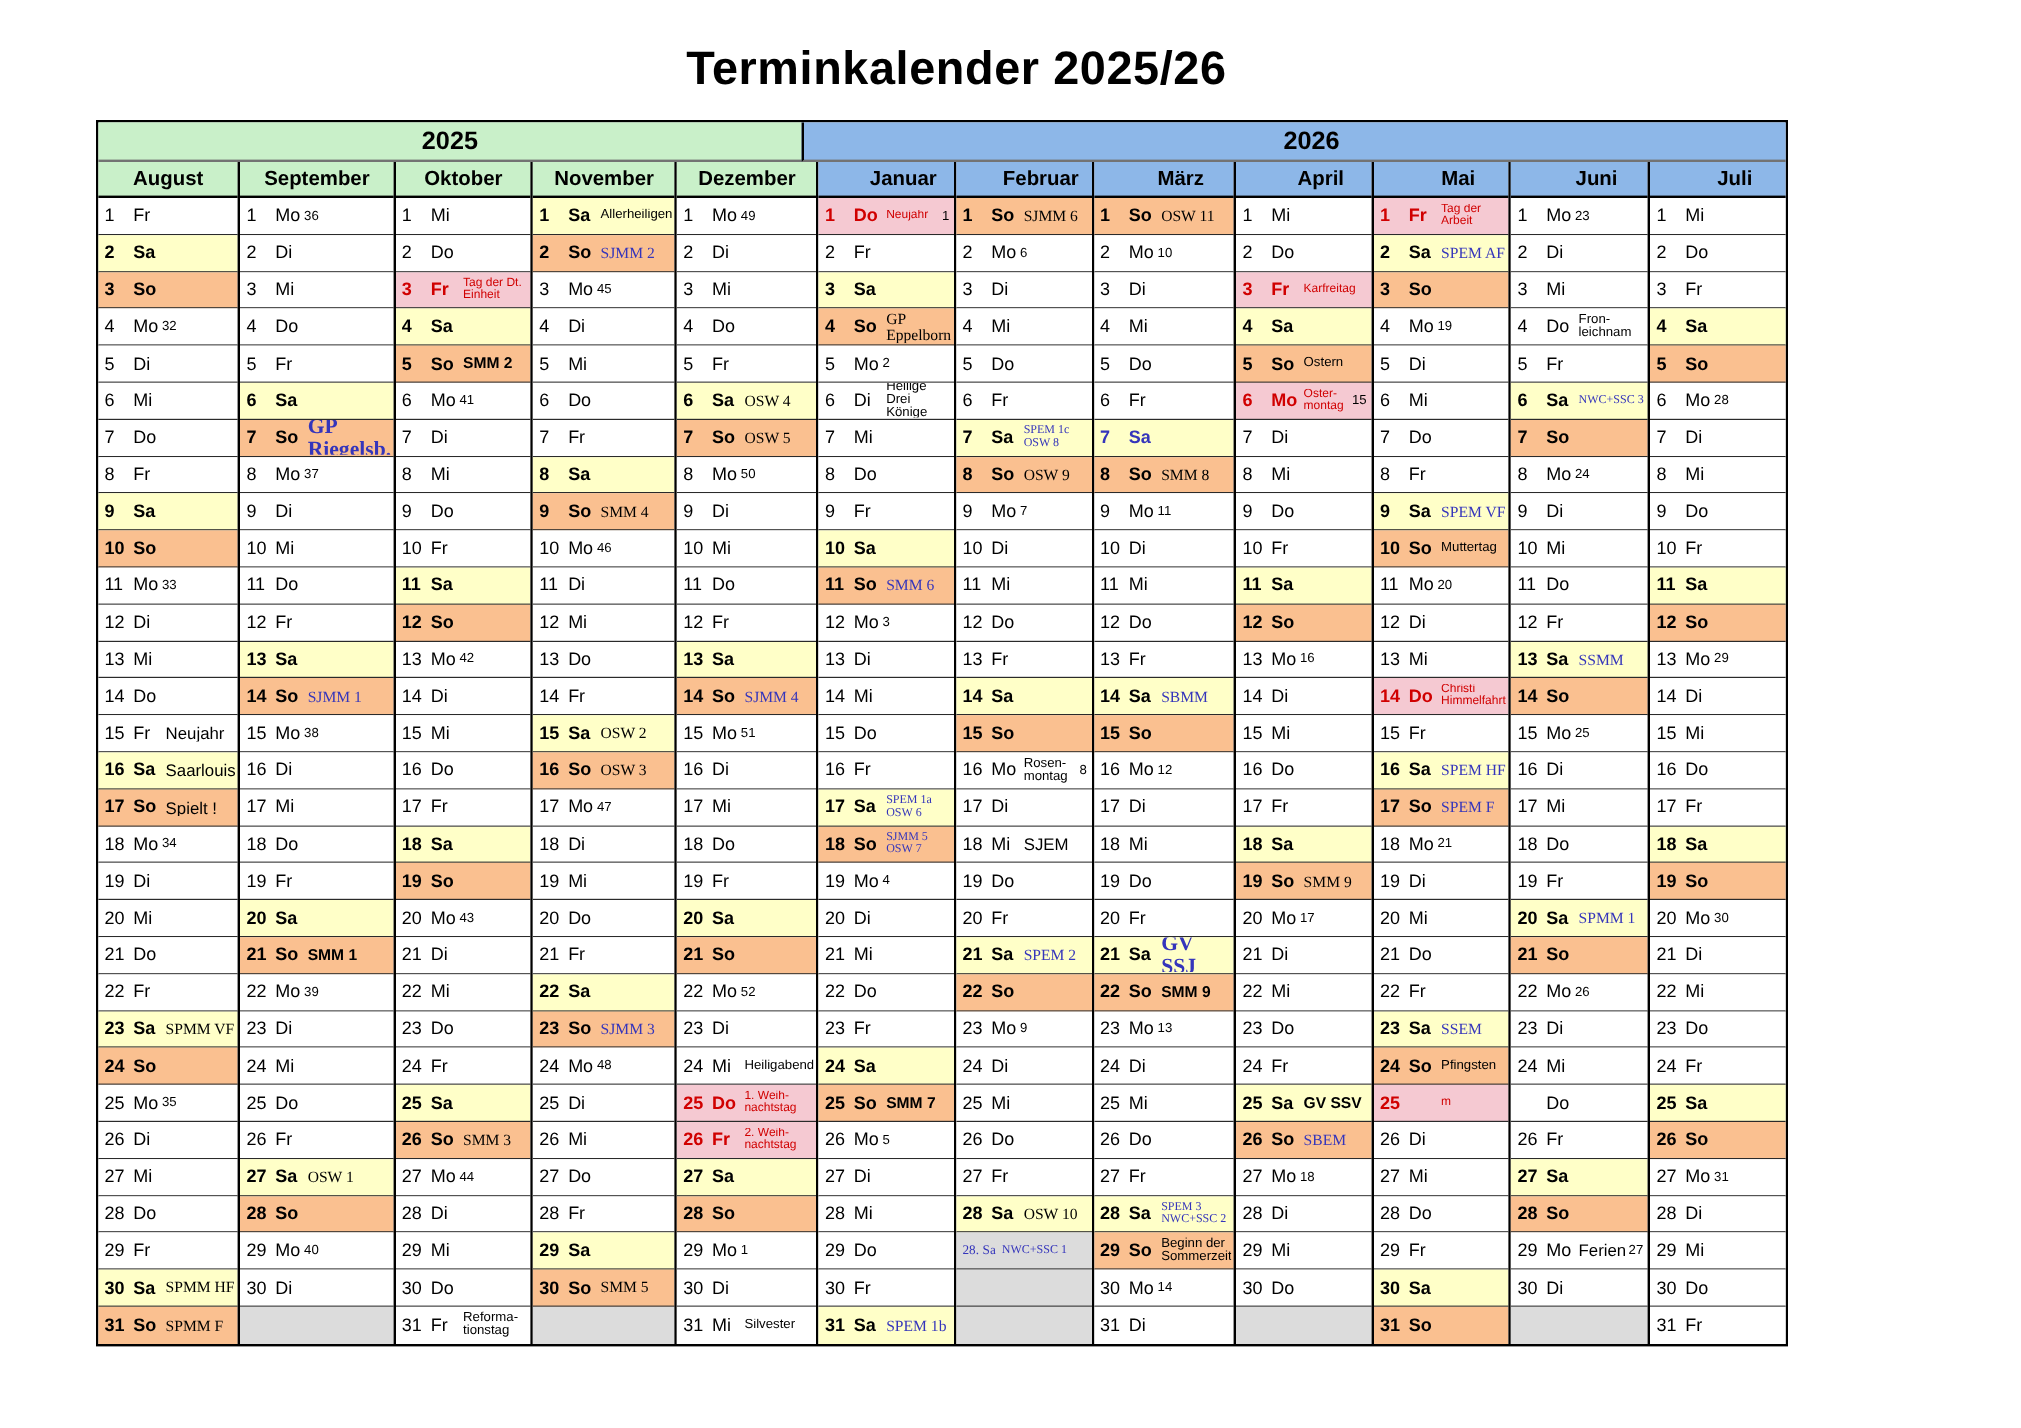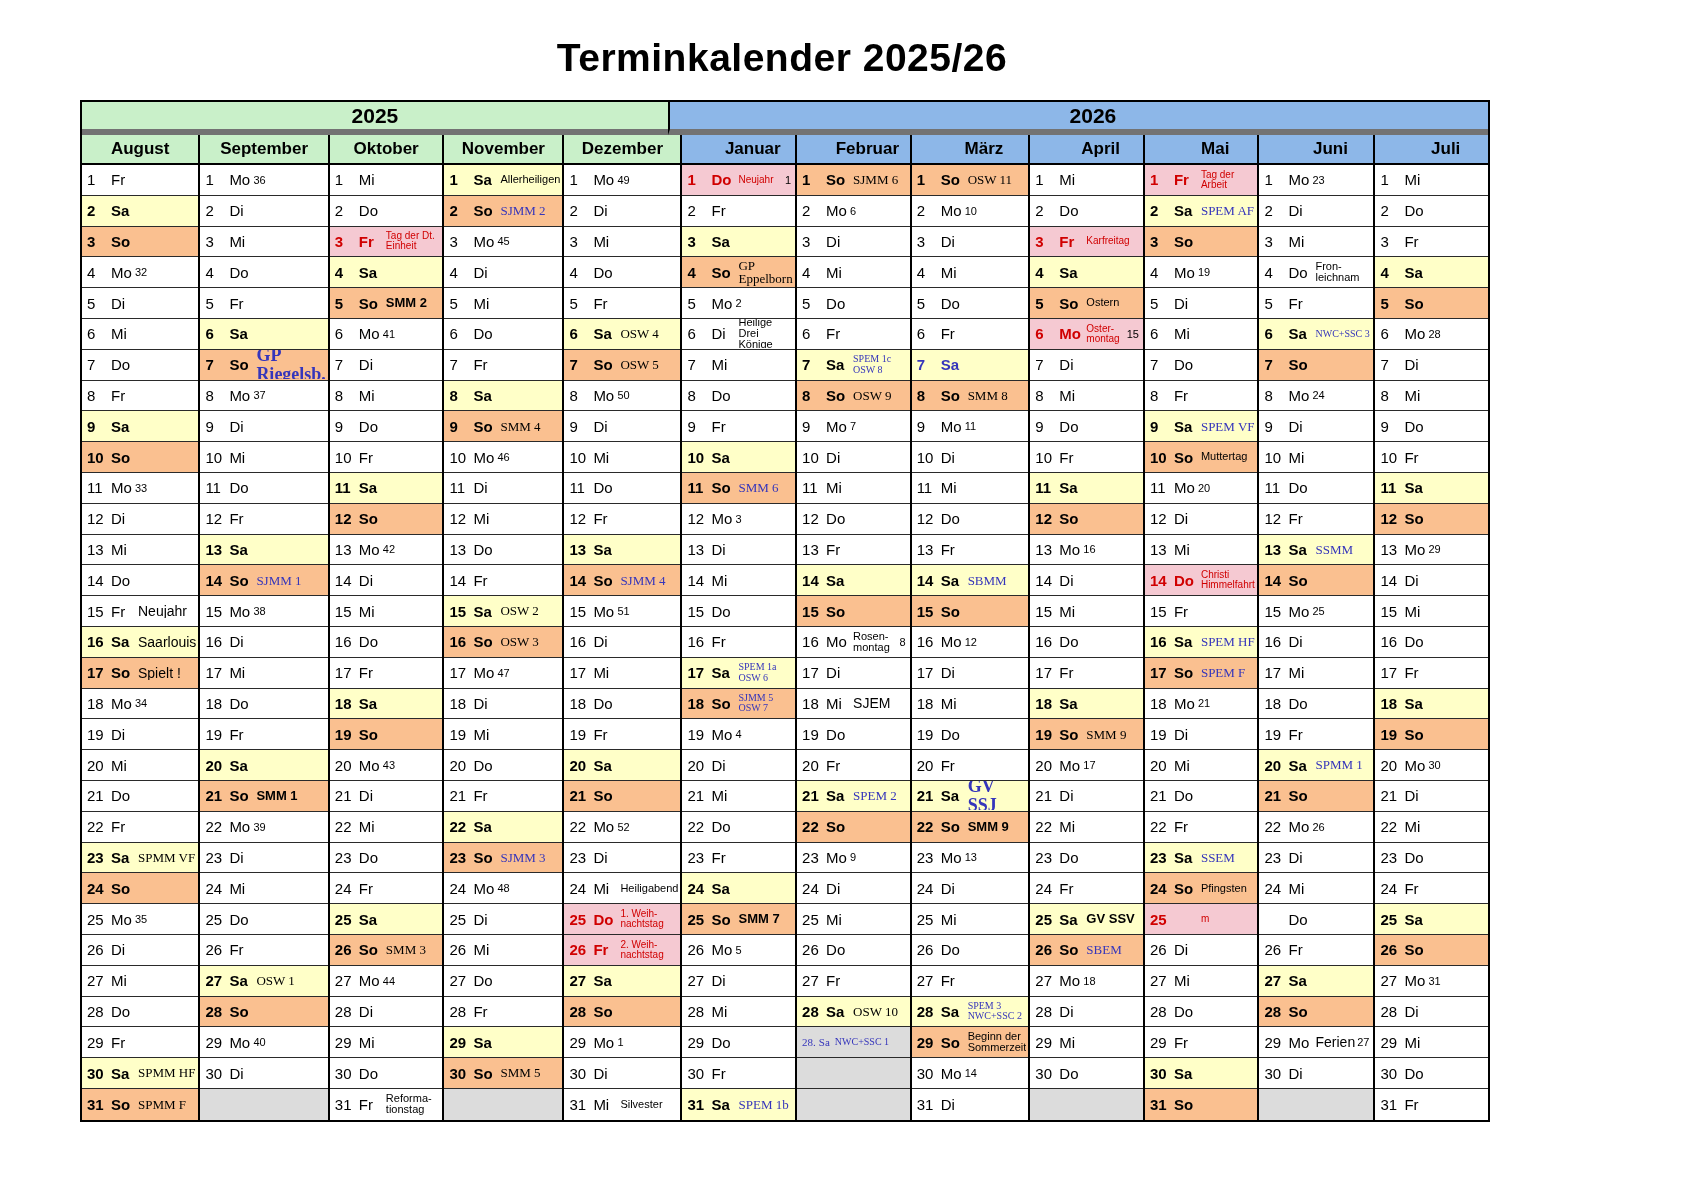--- a/index.html
+++ b/index.html
@@ -1,31 +1,31 @@
 <!DOCTYPE html>
 <html><head>
 <meta charset="utf-8">
 <style>
   html,body{margin:0;padding:0;}
   body{
     width:1684px;height:1190px;background:#ffffff;position:relative;overflow:hidden;
     font-family:"Liberation Sans", sans-serif;
   }
   .title{
-    position:absolute;left:77px;top:36px;width:1410px;text-align:center;
+    position:absolute;left:92px;top:36px;width:1410px;text-align:center;
     font-size:39px;font-weight:bold;color:#000;letter-spacing:0.5px;
   }
   .calendar{
     position:absolute;left:80px;top:100px;width:1410px;
     border:2px solid #000;box-sizing:border-box;background:#fff;
   }
   .year-row{display:grid;grid-template-columns:repeat(12,1fr);}
   .year-cell{
     height:33px;box-sizing:border-box;display:flex;align-items:center;justify-content:center;
-    font-size:21px;font-weight:bold;border-bottom:6px solid #737373;
+    font-size:21px;font-weight:bold;border-bottom:2px solid #737373;
   }
   .year-cell + .year-cell{border-left:2px solid #000;}
   .y25{background:#C9F0C9;}
   .y26{background:#8DB7E8;padding-left:28px;}
   .months-row{display:grid;grid-template-columns:repeat(12,1fr);}
   .month{box-sizing:border-box;}
   .month + .month{border-left:2px solid #000;}
   .month-header{
     height:30px;box-sizing:border-box;display:flex;align-items:center;justify-content:center;
     font-size:17px;font-weight:bold;border-bottom:2px solid #000;

